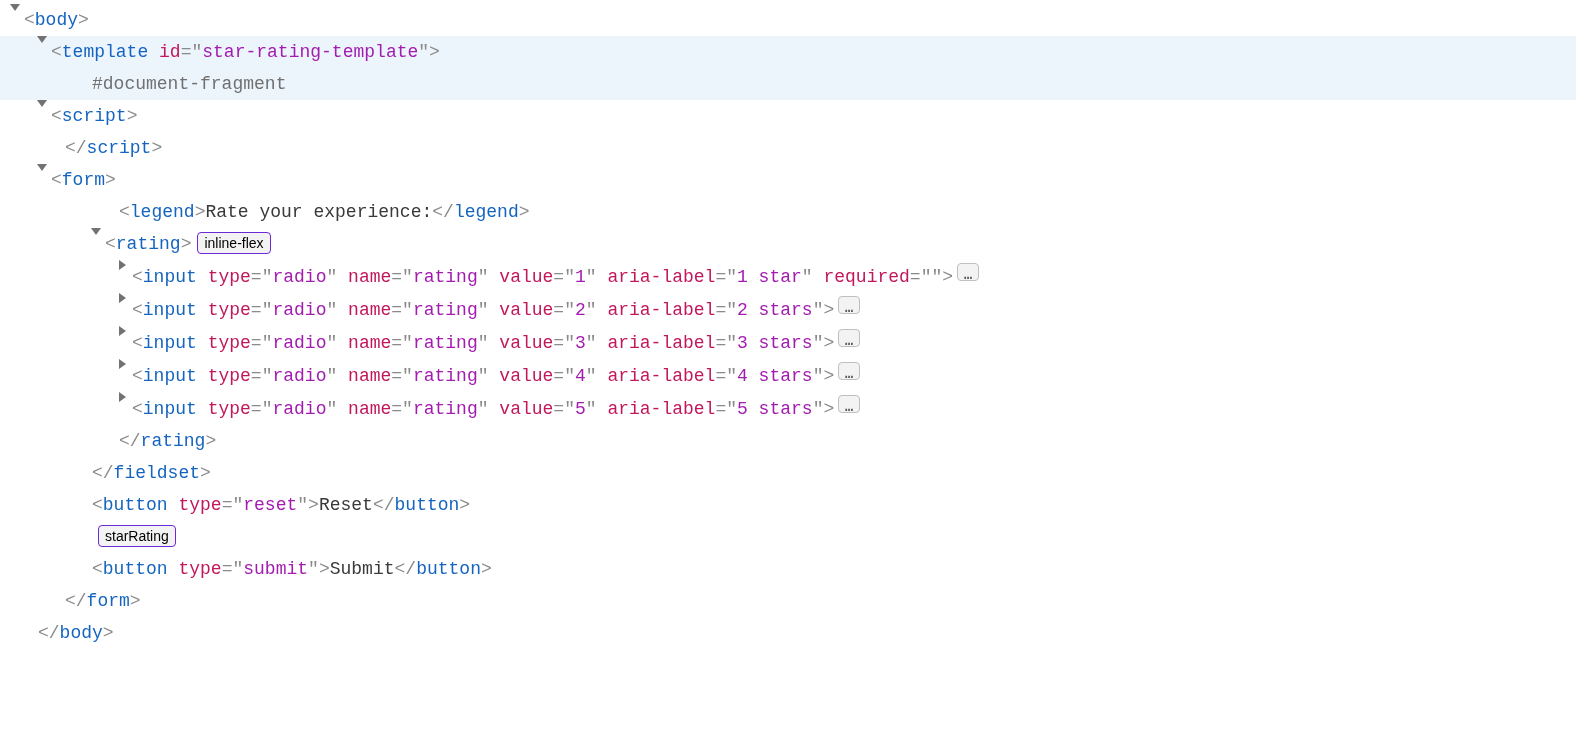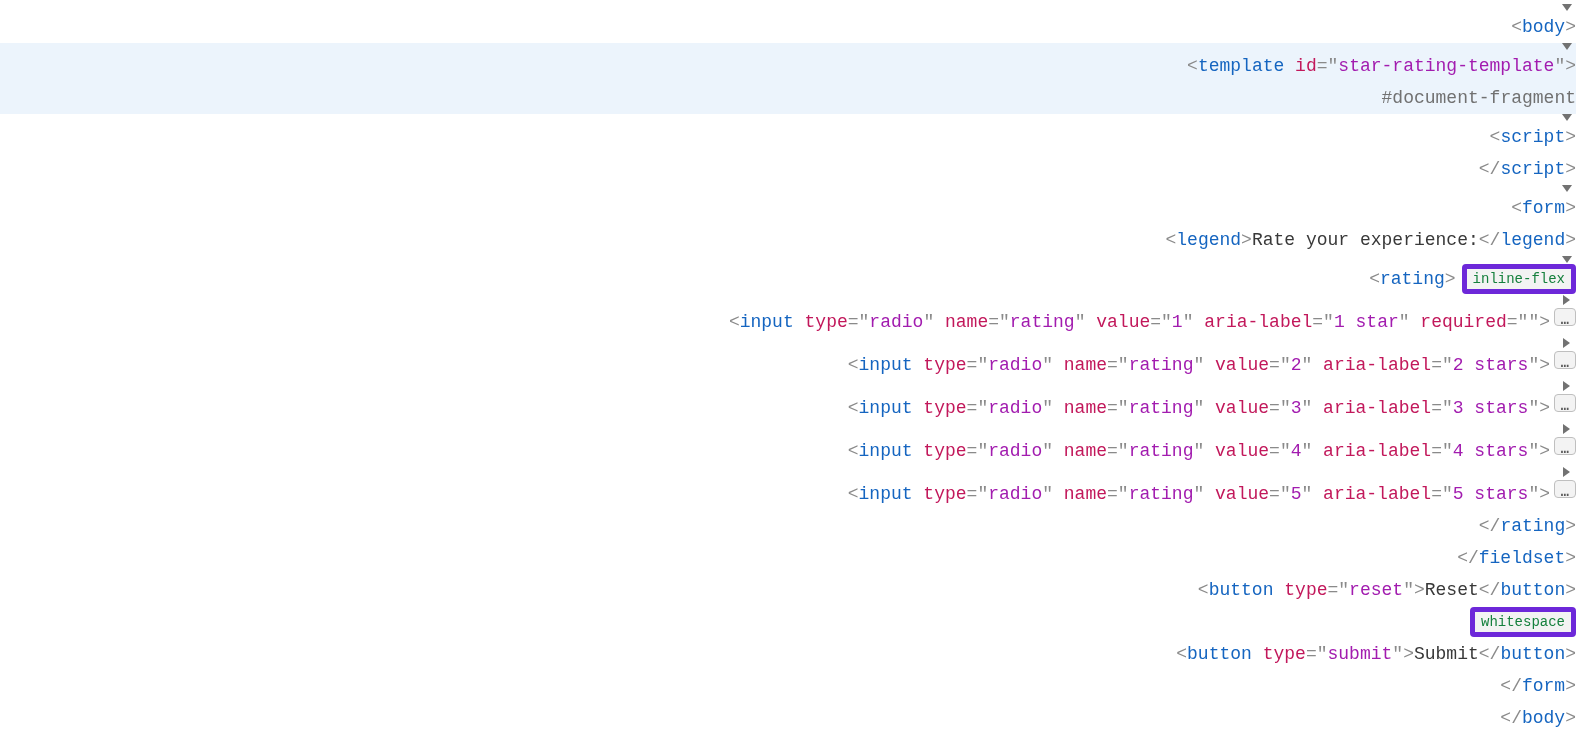--- a/index.html
+++ b/index.html
@@ -9,22 +9,21 @@
     font-family: Menlo, Monaco, Consolas, "Courier New", monospace;
     font-size: 18px;
     line-height: 32px;
     background: #fff;
     color: #333;
   }
   .tree { padding: 4px 0 20px 0; }
   .row {
     white-space: nowrap;
     display: flex;
-    align-items: flex-end;
-    flex-direction: column;
+    align-items: flex-start;
   }
   .row.hl { background: #ecf4fc; }
   .gutter {
     display: inline-flex;
     justify-content: flex-end;
     align-items: center;
     flex: 0 0 auto;
     padding-right: 2px;
   }
   .arrow {
@@ -46,28 +45,28 @@
   }
   .tok { font-family: inherit; }
   .punct { color: #8a8a8a; }
   .tag { color: #1565c0; }
   .attr-name { color: #c2185b; }
   .attr-val { color: #a21caf; }
   .text-dark { color: #393939; }
   .text-gray { color: #717171; }
   .badge {
     display: inline-block;
-    font-family: Liberation Mono, monospace;
+    font-family: Liberation Sans, sans-serif;
     font-size: 14px;
     line-height: 18px;
     padding: 1px 6px;
-    border: 5px solid #6d28d9;
+    border: 1px solid #6d28d9;
     border-radius: 4px;
     background: #f3f3f3;
-    color: #15803d;
+    color: #000000;
     margin-left: 6px;
     position: relative;
     top: -1px;
   }
   .ellipsis-badge {
     display: inline-block;
     min-width: 22px;
     height: 18px;
     border: 1px solid #bfbfbf;
     border-radius: 4px;
@@ -170,21 +169,21 @@
     <div class="row">
       <span class="gutter" style="width: 92px;"></span>
       <span class="content"><span class="tok punct">&lt;/</span><span class="tok tag">fieldset</span><span class="tok punct">&gt;</span></span>
     </div>
     <div class="row">
       <span class="gutter" style="width: 92px;"></span>
       <span class="content"><span class="tok punct">&lt;</span><span class="tok tag">button </span><span class="tok attr-name">type</span><span class="tok punct">="</span><span class="tok attr-val">reset</span><span class="tok punct">"</span><span class="tok punct">&gt;</span><span class="tok text-dark">Reset</span><span class="tok punct">&lt;/</span><span class="tok tag">button</span><span class="tok punct">&gt;</span></span>
     </div>
     <div class="row">
       <span class="gutter" style="width: 92px;"></span>
-      <span class="content"><span class="badge">whitespace</span></span>
+      <span class="content"><span class="badge">starRating</span></span>
     </div>
     <div class="row">
       <span class="gutter" style="width: 92px;"></span>
       <span class="content"><span class="tok punct">&lt;</span><span class="tok tag">button </span><span class="tok attr-name">type</span><span class="tok punct">="</span><span class="tok attr-val">submit</span><span class="tok punct">"</span><span class="tok punct">&gt;</span><span class="tok text-dark">Submit</span><span class="tok punct">&lt;/</span><span class="tok tag">button</span><span class="tok punct">&gt;</span></span>
     </div>
     <div class="row">
       <span class="gutter" style="width: 65px;"></span>
       <span class="content"><span class="tok punct">&lt;/</span><span class="tok tag">form</span><span class="tok punct">&gt;</span></span>
     </div>
     <div class="row">

